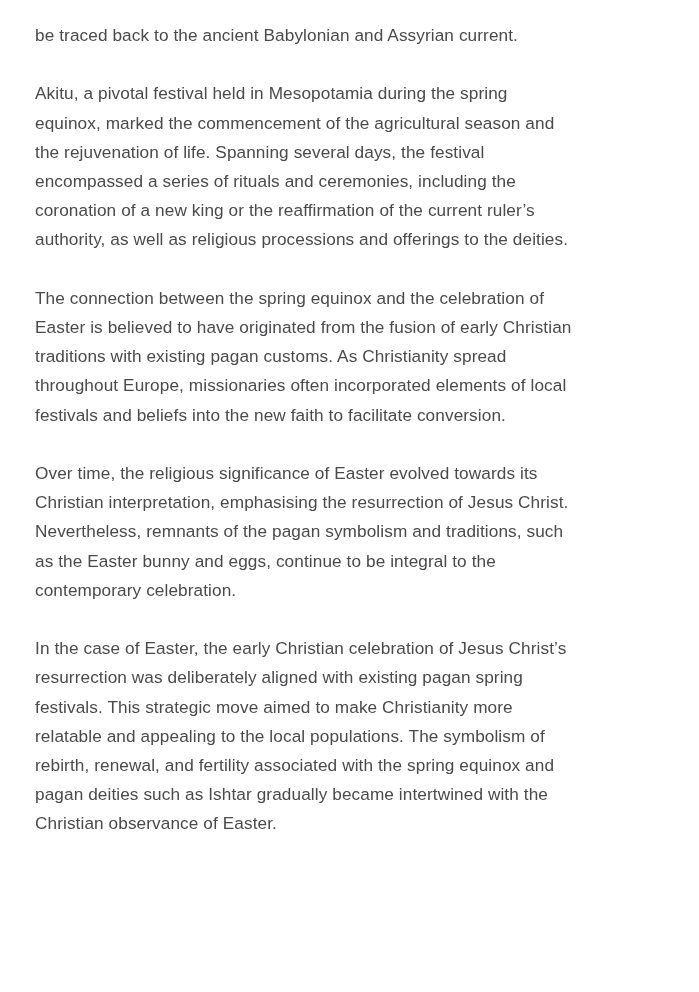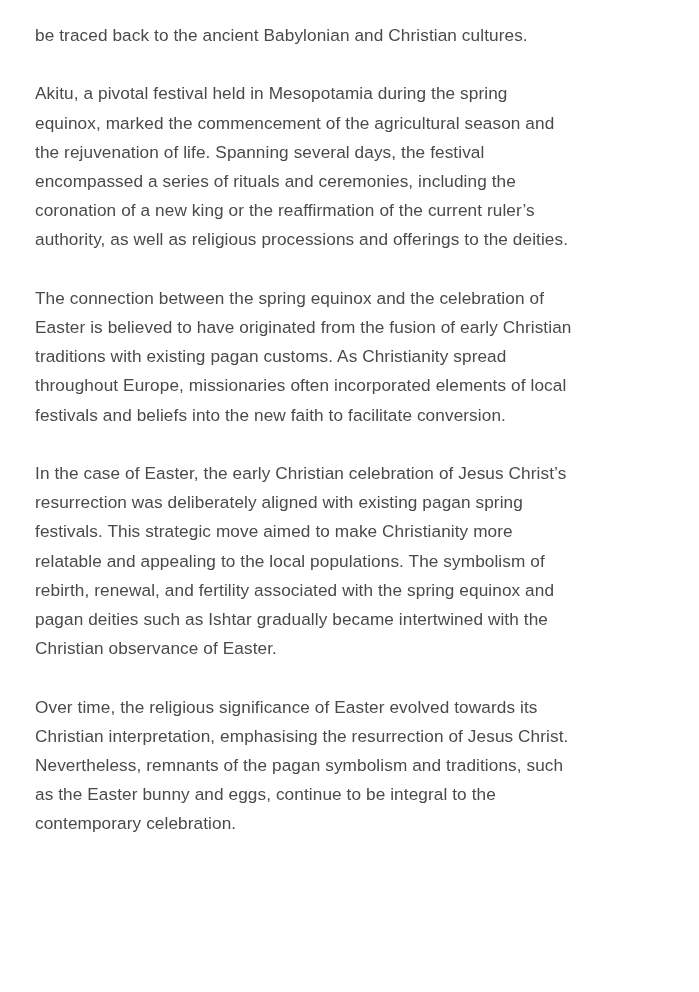--- a/index.html
+++ b/index.html
@@ -29,43 +29,43 @@
     font-weight: 400;
     -webkit-font-smoothing: antialiased;
   }
 </style>
 </head>
 <body>
 
 <main class="page">
   <section class="doc">
 
-      <p class="para">be traced back to the ancient Babylonian and Christian cultures.</p>
+      <p class="para">be traced back to the ancient Babylonian and Assyrian current.</p>
 
       <p class="para">Akitu, a pivotal festival held in Mesopotamia during the spring
 equinox, marked the commencement of the agricultural season and
 the rejuvenation of life. Spanning several days, the festival
 encompassed a series of rituals and ceremonies, including the
 coronation of a new king or the reaffirmation of the current ruler’s
 authority, as well as religious processions and offerings to the deities.</p>
 
 
       <p class="para">The connection between the spring equinox and the celebration of
 Easter is believed to have originated from the fusion of early Christian
 traditions with existing pagan customs. As Christianity spread
 throughout Europe, missionaries often incorporated elements of local
 festivals and beliefs into the new faith to facilitate conversion.</p>
 
+      <p class="para">Over time, the religious significance of Easter evolved towards its
+Christian interpretation, emphasising the resurrection of Jesus Christ.
+Nevertheless, remnants of the pagan symbolism and traditions, such
+as the Easter bunny and eggs, continue to be integral to the
+contemporary celebration.</p>
+
       <p class="para">In the case of Easter, the early Christian celebration of Jesus Christ’s
 resurrection was deliberately aligned with existing pagan spring
 festivals. This strategic move aimed to make Christianity more
 relatable and appealing to the local populations. The symbolism of
 rebirth, renewal, and fertility associated with the spring equinox and
 pagan deities such as Ishtar gradually became intertwined with the
 Christian observance of Easter.</p>
-
-      <p class="para">Over time, the religious significance of Easter evolved towards its
-Christian interpretation, emphasising the resurrection of Jesus Christ.
-Nevertheless, remnants of the pagan symbolism and traditions, such
-as the Easter bunny and eggs, continue to be integral to the
-contemporary celebration.</p>
     </section>
 </main>
 
 </body></html>

